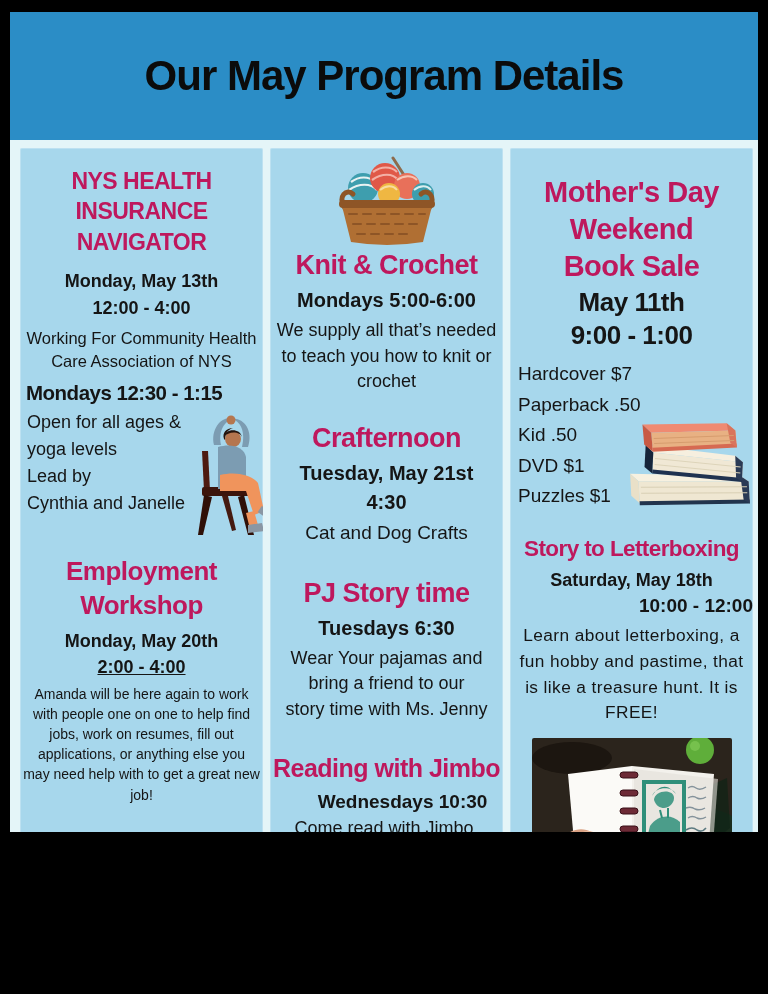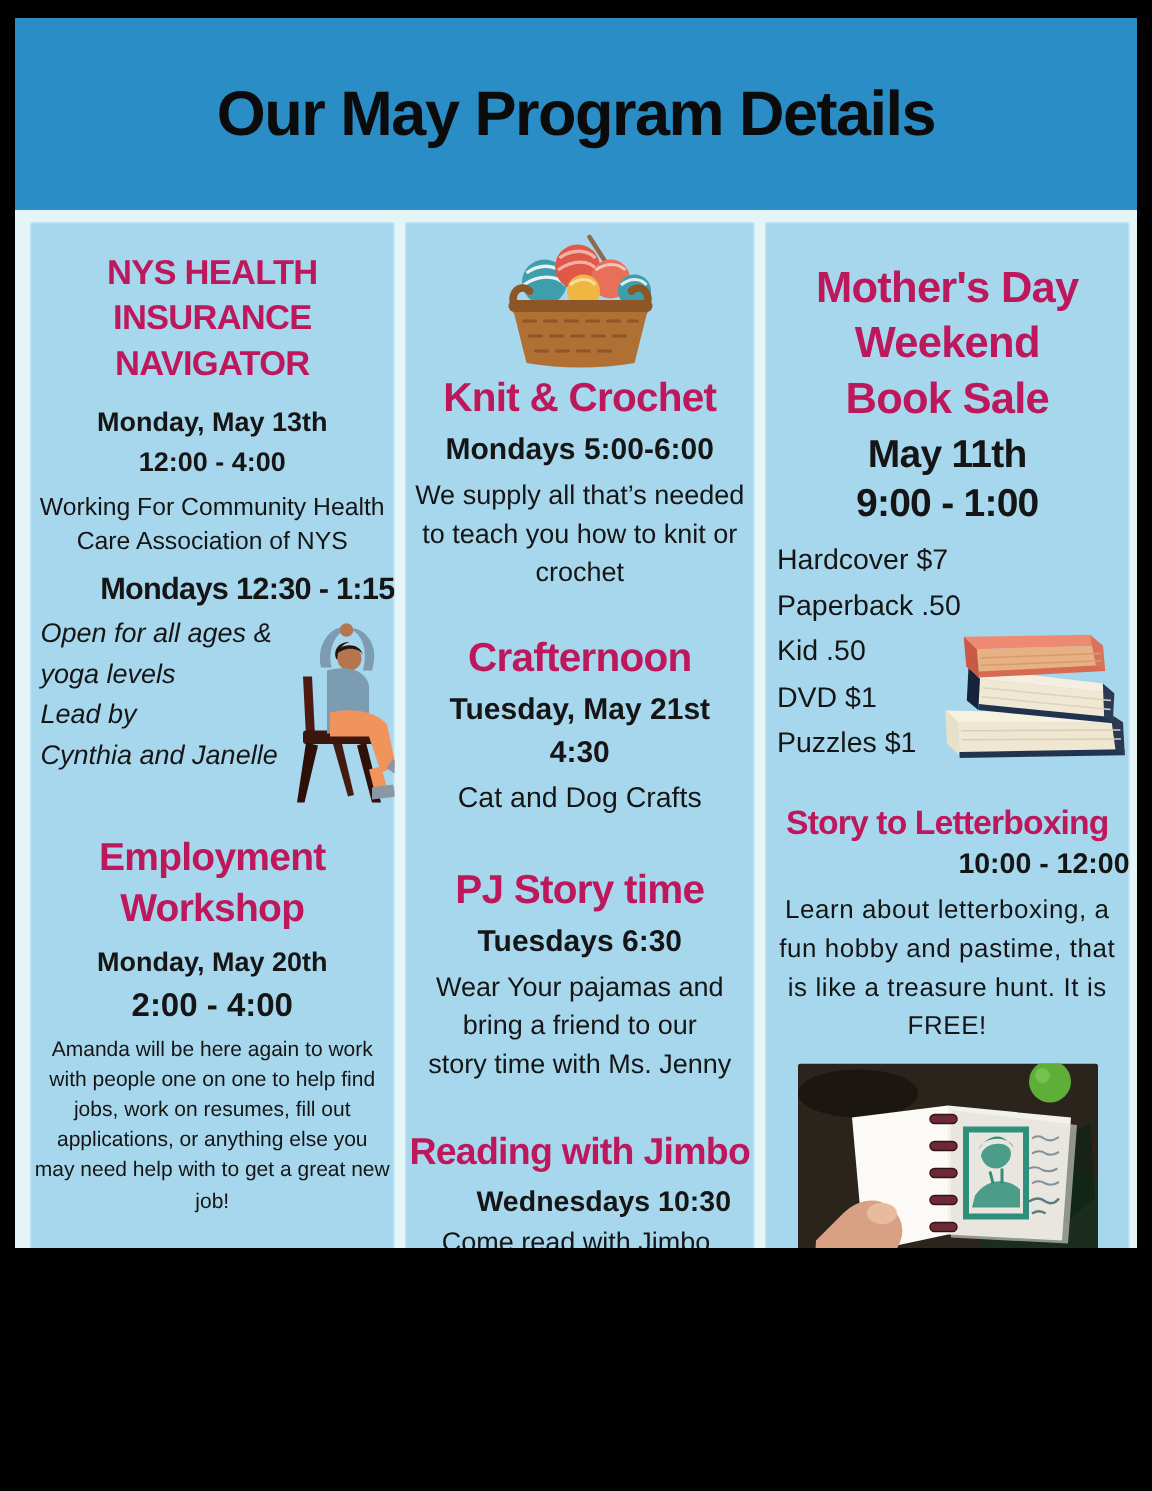--- a/index.html
+++ b/index.html
@@ -31,27 +31,27 @@
   .panel-right{left:510px;top:148px;width:243px;height:745px;}
   .preline{white-space:pre-line;}
   .hding{font-weight:700;letter-spacing:-0.5px;margin:0;color:#be185d;}
   .bold{font-weight:700;}
   
   .nav-title{font-size:23px;line-height:1.32;margin-top:18px;}
   .nav-date{font-size:18px;margin-top:14px;}
   .nav-time{font-size:18px;margin-top:6px;}
   .nav-desc{font-size:16.5px;line-height:1.4;margin-top:8px;}
   .yoga-title{font-size:26px;margin-top:30px;}
-  .yoga-sched{font-size:20.5px;font-weight:700;text-align:right;padding-left:6px;margin-top:8px;letter-spacing:-0.5px;}
+  .yoga-sched{font-size:20.5px;font-weight:700;text-align:left;padding-left:6px;margin-top:8px;letter-spacing:-0.5px;}
   .yoga-block{position:relative;text-align:left;padding-left:7px;margin-top:4px;min-height:128px;}
-  .yoga-desc{font-size:18px;line-height:1.5;white-space:pre-line;font-style:italic;}
+  .yoga-desc{font-size:18px;line-height:1.5;white-space:pre-line;}
   .yoga-art{position:absolute;right:-6px;top:4px;}
   .emp-title{font-size:26px;line-height:1.3;margin-top:18px;}
   .emp-date{font-size:18px;margin-top:8px;}
-  .emp-time{font-size:22px;margin-top:5px;}
+  .emp-time{font-size:18px;margin-top:5px;text-decoration:underline;}
   .emp-desc{font-size:14px;line-height:1.44;margin-top:6px;padding:0 3px;}
   
   .yarn-wrap{margin-top:8px;height:92px;}
   .knit-title{font-size:27px;margin-top:2px;}
   .knit-sched{font-size:20px;margin-top:8px;}
   .knit-desc{font-size:18px;line-height:1.42;margin-top:6px;padding:0 4px;}
   .craft-title{font-size:27px;margin-top:28px;}
   .craft-date{font-size:20px;margin-top:8px;}
   .craft-time{font-size:20px;margin-top:6px;}
   .craft-desc{font-size:19px;margin-top:8px;}
@@ -233,20 +233,21 @@
           <polygon points="20,22 28,31 28,50 20,42" fill="#c85a44"></polygon>
           <polygon points="104,28 112,36 112,53 106,48" fill="#d9745c"></polygon>
           <g stroke="#d69c6e" stroke-width="1">
               <path d="M30 37 L110 41 M30 42 L110 46"></path>
             </g>
         </g>
       </svg>
     </div>
 
     <div class="hding lb-title">Story to Letterboxing</div>
+    <div class="bold lb-date">Saturday, May 18th</div>
     <div class="bold lb-time">10:00 - 12:00</div>
     <div class="lb-desc">Learn about letterboxing, a fun hobby and pastime, that is like a treasure hunt. It is FREE!</div>
 
     <div class="photo-wrap">
       <svg width="200" height="150" viewBox="0 0 200 150">
 
         <rect x="0" y="0" width="200" height="150" rx="2" fill="#2b241c"></rect>
         <ellipse cx="40" cy="20" rx="40" ry="16" fill="#1c1610"></ellipse>
         <ellipse cx="170" cy="110" rx="50" ry="40" fill="#17301f" opacity="0.8"></ellipse>
         <path d="M150 60 L195 40 L198 90 L160 120 Z" fill="#0f2416" opacity="0.7"></path>

